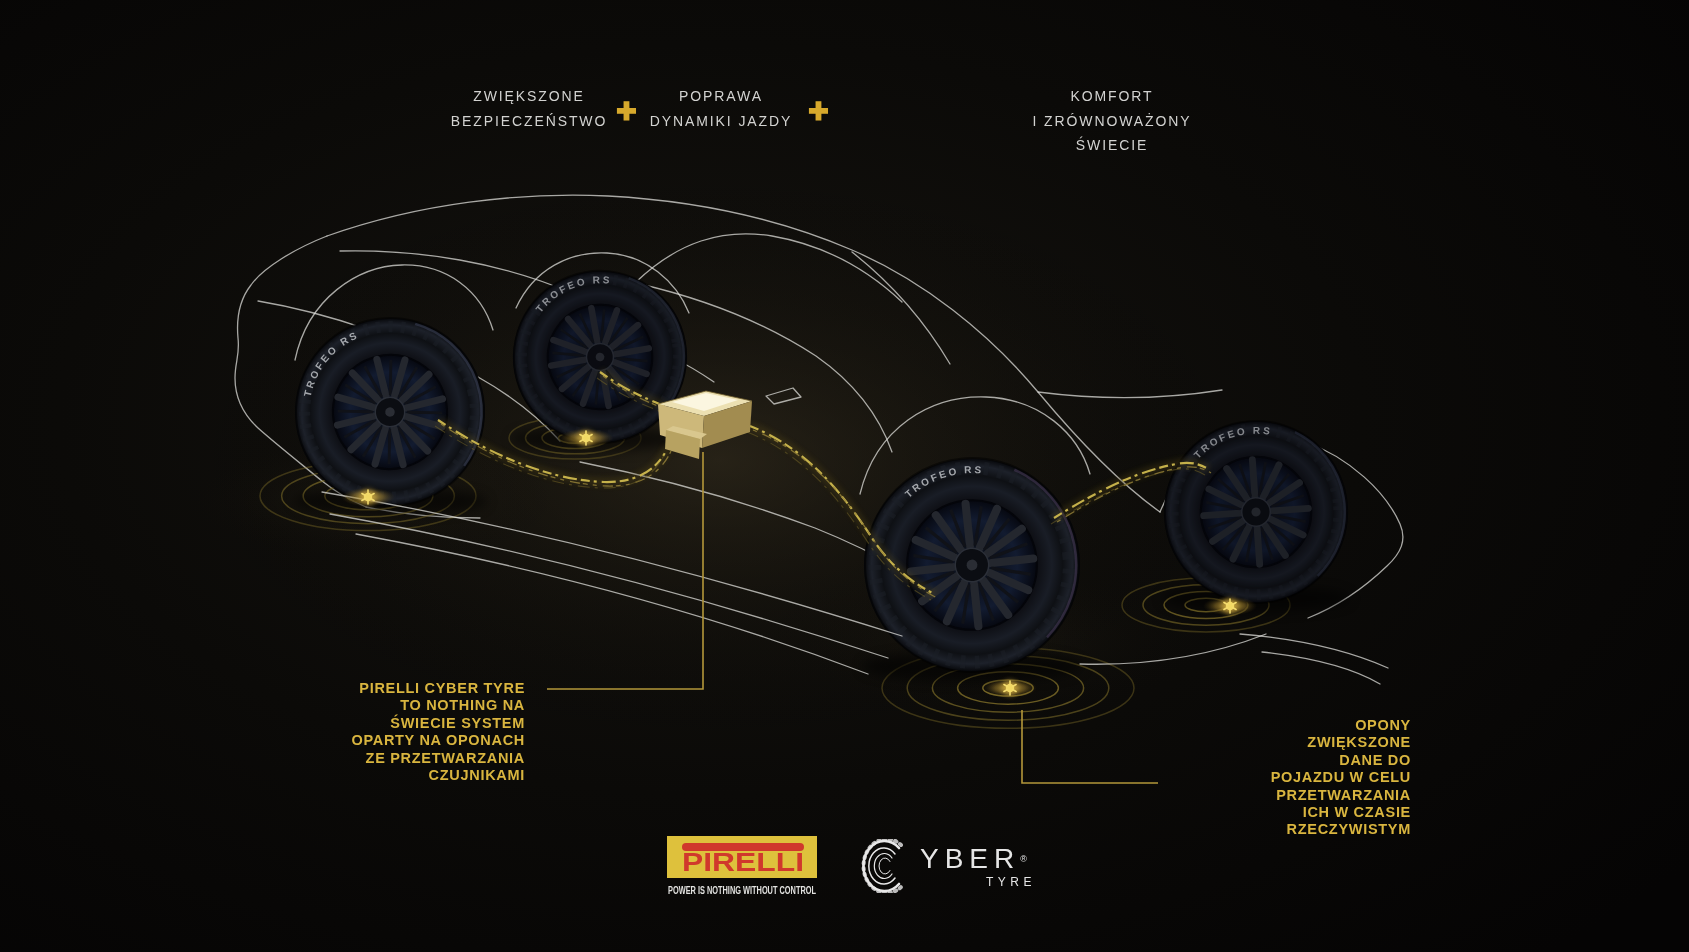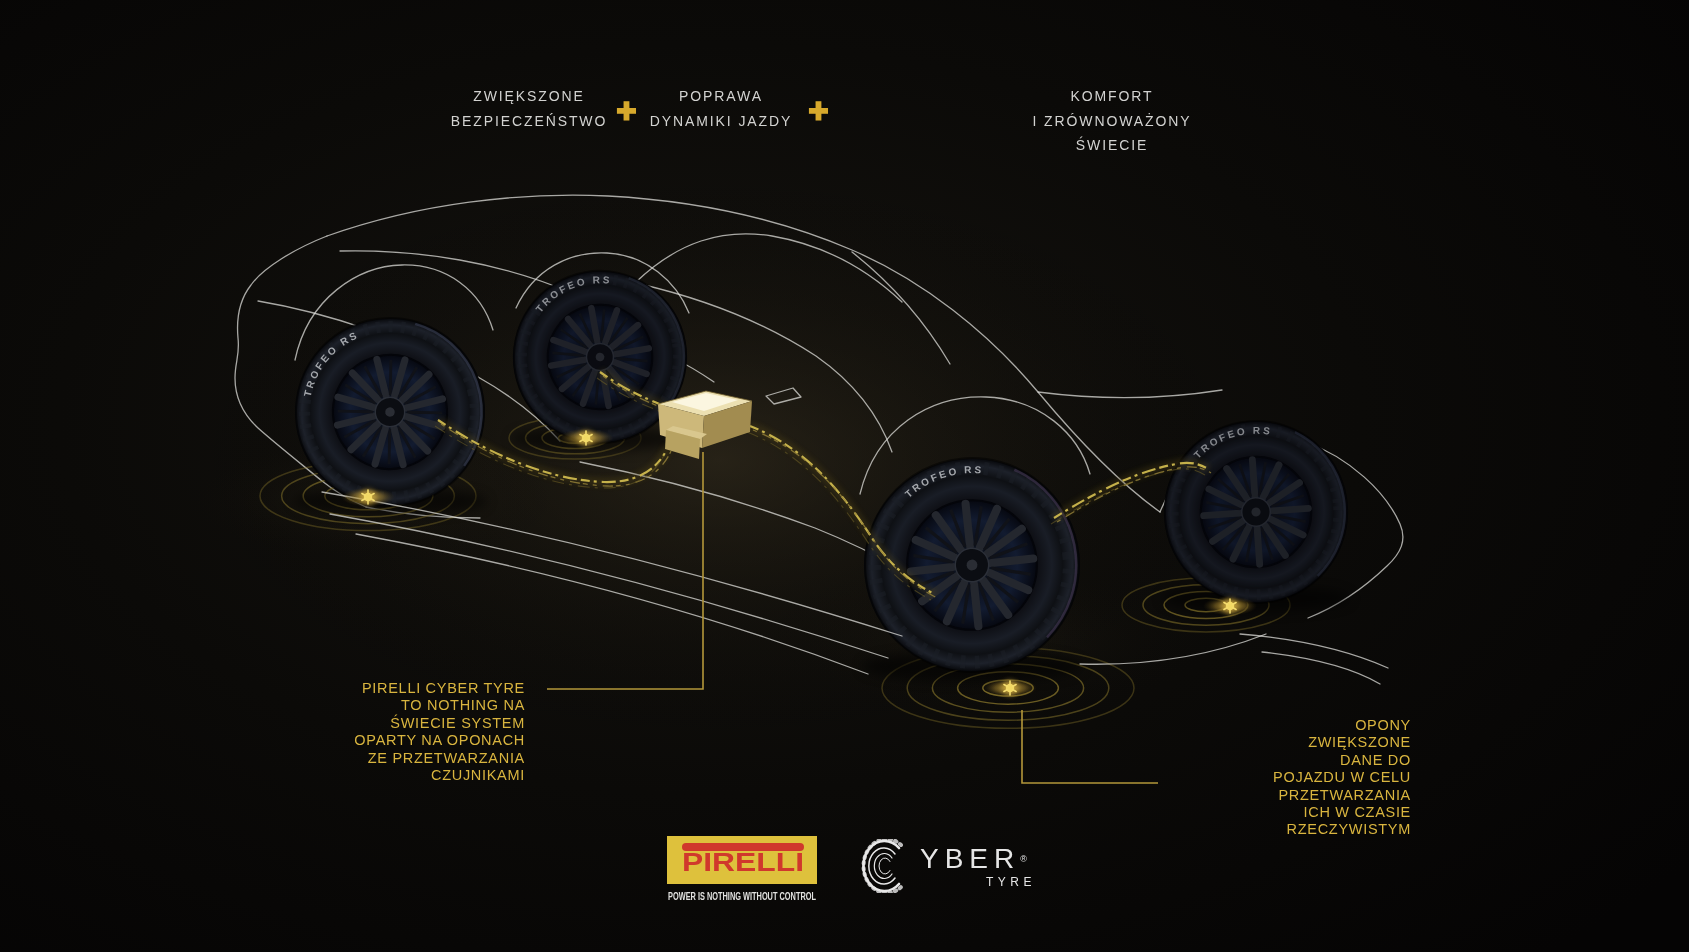--- a/index.html
+++ b/index.html
@@ -9,26 +9,26 @@
     background:radial-gradient(1250px 720px at 42% 44%, #15130f 0%, #0b0a08 52%, #050404 100%);
   }
   .car{position:absolute;left:0;top:0;width:1689px;height:952px;}
   .wf path{fill:none;stroke:#e4e4e0;stroke-width:1.3;stroke-linecap:round;stroke-linejoin:round;opacity:.72;}
   .leader{fill:none;stroke:#b3973a;stroke-width:1.6;}
   
   .benefit{position:absolute;top:84px;width:250px;text-align:center;color:#d3d3d1;
     font-size:14px;letter-spacing:1.9px;line-height:24.5px;font-weight:400;}
   .plus{position:absolute;top:99px;color:#d7a92c;font-size:25px;line-height:25px;font-weight:700;}
   
-  .ann{position:absolute;color:#d9b53f;font-weight:400;font-size:14.5px;line-height:17.4px;letter-spacing:.7px;}
+  .ann{position:absolute;color:#d9b53f;font-weight:700;font-size:14.5px;line-height:17.4px;letter-spacing:.7px;}
   .ann-left{left:285px;top:680px;width:240px;text-align:right;}
   .ann-right{left:1176px;top:717px;width:235px;text-align:right;}
   
   .pirelli{position:absolute;left:667px;top:836px;width:150px;}
-  .pirelli-box{width:150px;height:48px;background:#dec13c;}
+  .pirelli-box{width:150px;height:42px;background:#dec13c;}
   .pirelli-tagline{margin-top:5px;}
   .cyber{position:absolute;left:856px;top:839px;display:flex;align-items:flex-start;}
   .cyber-text{margin-left:16px;width:118px;}
   .cyber-main{color:#e6e6e6;font-size:28px;line-height:30px;letter-spacing:6px;margin-top:5px;white-space:nowrap;}
   .cyber-reg{font-size:9px;letter-spacing:0;vertical-align:top;}
   .cyber-sub{color:#e6e6e6;font-size:12px;letter-spacing:4.5px;text-align:right;margin-right:2px;margin-top:1px;}
 </style>
 </head>
 <body>
 

